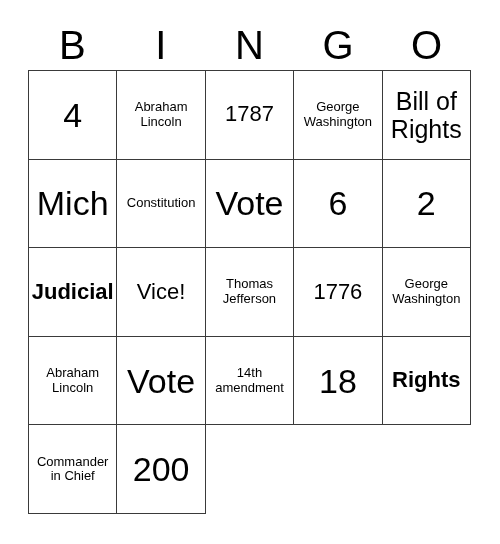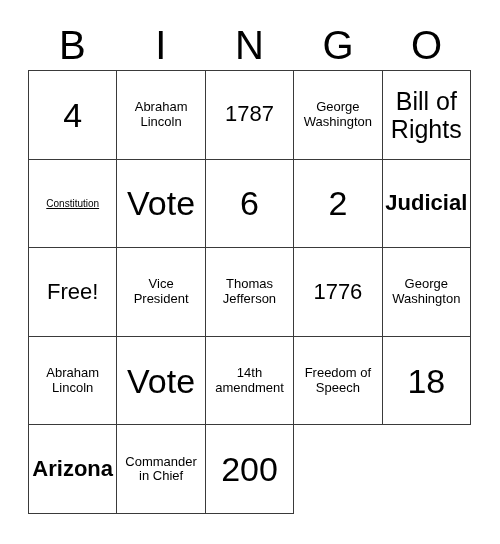--- a/index.html
+++ b/index.html
@@ -65,21 +65,21 @@
     width: 100%;
     word-wrap: break-word;
   }
   
   .fs-xxl { font-size: 34px; }
   .fs-xl  { font-size: 22px; }
   .fs-l   { font-size: 25px; }
   .fs-m   { font-size: 22px; font-weight: bold; }
   .fs-s   { font-size: 13px; }
   .fs-xs  { font-size: 13px; }
-  .fs-xxs { font-size: 10px; text-decoration: underline; }
+  .fs-xxs { font-size: 13px; }
 </style>
 </head>
 <body>
 
 <div id="card">
 
   <div id="header-row">
     <div class="header-letter">B</div>
     <div class="header-letter">I</div>
     <div class="header-letter">N</div>
@@ -97,66 +97,63 @@
       <div class="cell">
         <span class="cell-text fs-xl">1787</span>
       </div>
       <div class="cell">
         <span class="cell-text fs-xs">George Washington</span>
       </div>
       <div class="cell">
         <span class="cell-text fs-l">Bill of Rights</span>
       </div>
       <div class="cell">
+        <span class="cell-text fs-xxl">Mich</span>
+      </div>
+      <div class="cell">
         <span class="cell-text fs-xxs">Constitution</span>
       </div>
       <div class="cell">
         <span class="cell-text fs-xxl">Vote</span>
       </div>
       <div class="cell">
         <span class="cell-text fs-xxl">6</span>
       </div>
       <div class="cell">
         <span class="cell-text fs-xxl">2</span>
       </div>
       <div class="cell">
         <span class="cell-text fs-m">Judicial</span>
       </div>
       <div class="cell">
-        <span class="cell-text fs-xl">Free!</span>
-      </div>
-      <div class="cell">
-        <span class="cell-text fs-s">Vice President</span>
+        <span class="cell-text fs-xl">Vice!</span>
       </div>
       <div class="cell">
         <span class="cell-text fs-s">Thomas Jefferson</span>
       </div>
       <div class="cell">
         <span class="cell-text fs-xl">1776</span>
       </div>
       <div class="cell">
         <span class="cell-text fs-xs">George Washington</span>
       </div>
       <div class="cell">
         <span class="cell-text fs-s">Abraham Lincoln</span>
       </div>
       <div class="cell">
         <span class="cell-text fs-xxl">Vote</span>
       </div>
       <div class="cell">
         <span class="cell-text fs-s">14th amendment</span>
       </div>
       <div class="cell">
-        <span class="cell-text fs-s">Freedom of Speech</span>
-      </div>
-      <div class="cell">
         <span class="cell-text fs-xxl">18</span>
       </div>
       <div class="cell">
-        <span class="cell-text fs-m">Arizona</span>
+        <span class="cell-text fs-m">Rights</span>
       </div>
       <div class="cell">
         <span class="cell-text fs-xs">Commander in Chief</span>
       </div>
       <div class="cell">
         <span class="cell-text fs-xxl">200</span>
       </div>
     </div>
 
 </div>

